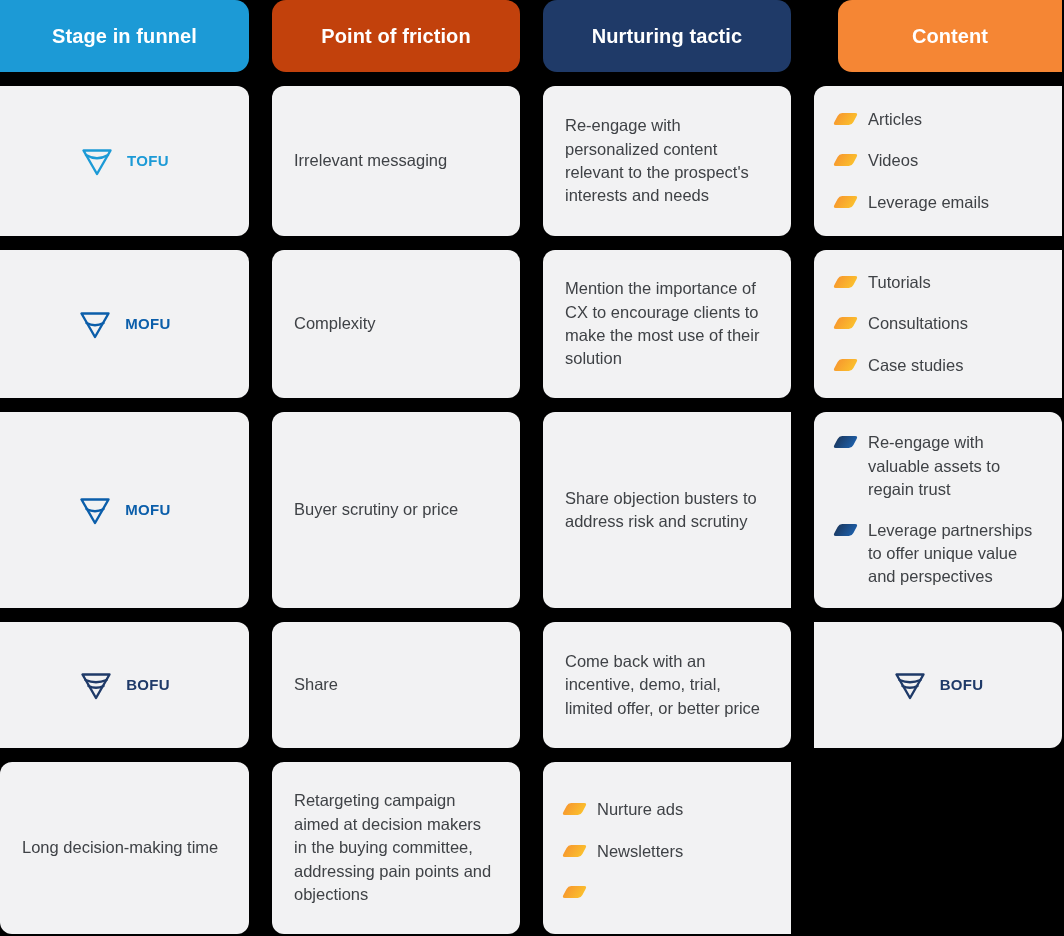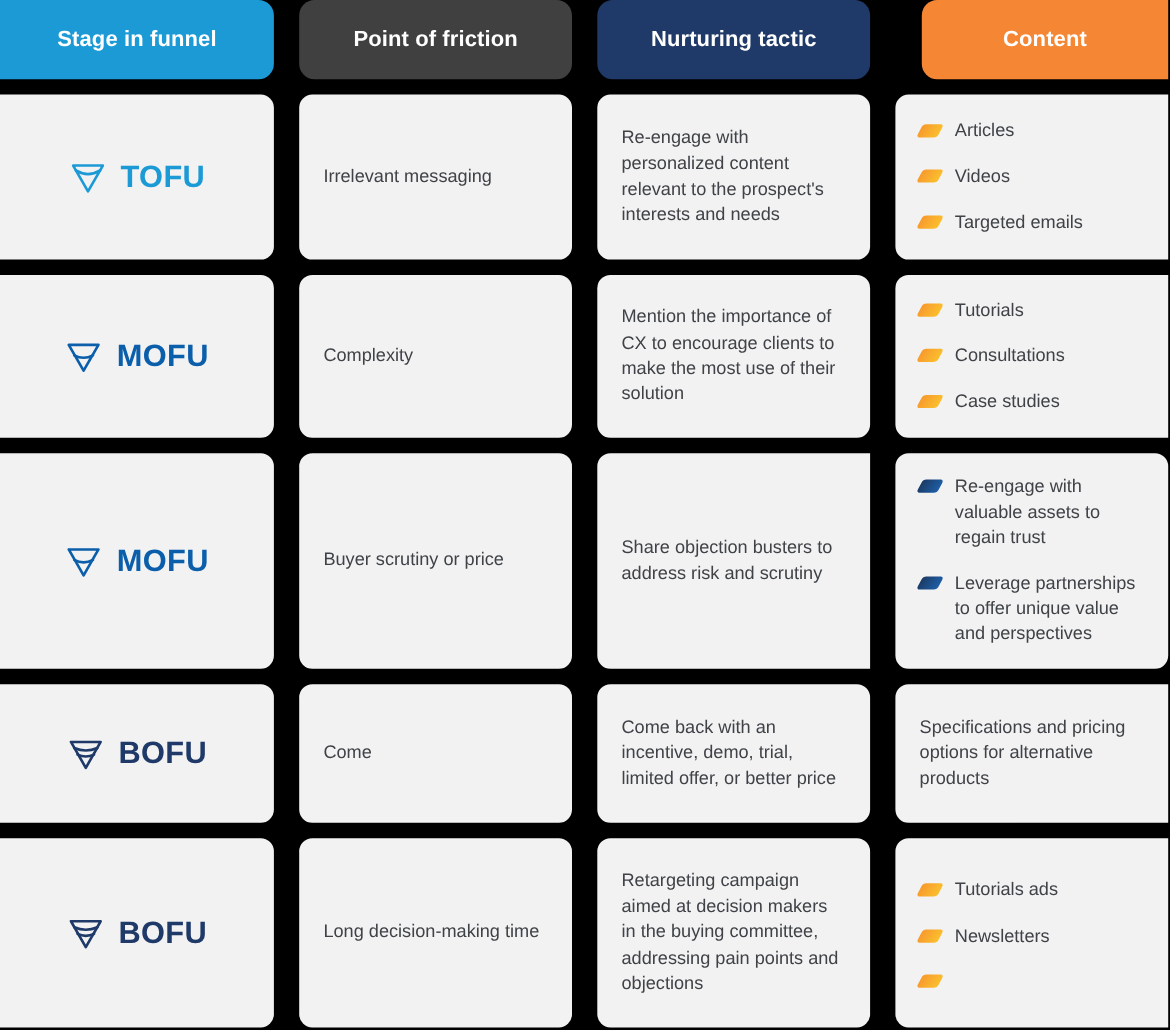--- a/index.html
+++ b/index.html
@@ -54,21 +54,21 @@
   .cell.c4 { border-radius: 12px 0 0 12px; }
 
   
   .stage {
     flex-direction: row;
     align-items: center;
     gap: 13px;
     padding-left: 20px;
   }
   .stage-label {
-    font-size: 28px;
+    font-size: 15px;
     font-weight: bold;
     letter-spacing: 0.3px;
   }
   .funnel { flex: 0 0 auto; display: block; }
 
   
   ul.bullets { list-style: none; display: flex; flex-direction: column; }
   ul.bullets.tight { gap: 18px; }
   ul.bullets.loose { gap: 17px; }
   ul.bullets li {
@@ -91,21 +91,21 @@
 
   .para { white-space: pre-line; }
 </style>
 </head>
 <body>
 
 <div id="grid">
     <div class="head c1" style="background: rgb(28, 154, 214);">
       <span>Stage in funnel</span>
     </div>
-    <div class="head c2" style="background: #404040; align-items: center;">
+    <div class="head c2" style="background: #c2410c; align-items: center;">
       <span>Point of friction</span>
     </div>
     <div class="head c3" style="background: rgb(31, 58, 104);">
       <span>Nurturing tactic</span>
     </div>
     <div class="head c4" style="background: rgb(245, 134, 52);">
       <span>Content</span>
     </div>
     <div class="cell c1 stage">
       <svg class="funnel" width="34" height="34" viewBox="0 0 34 34">
@@ -125,21 +125,21 @@
         <li>
           <span class="bullet orange"></span>
           <span class="btxt">Articles</span>
         </li>
         <li>
           <span class="bullet orange"></span>
           <span class="btxt">Videos</span>
         </li>
         <li>
           <span class="bullet orange"></span>
-          <span class="btxt">Targeted emails</span>
+          <span class="btxt">Leverage emails</span>
         </li>
       </ul>
     </div>
     <div class="cell c1 stage">
       <svg class="funnel" width="34" height="34" viewBox="0 0 34 34">
         <path d="M3.5 6.5 H30.5 L17 30 Z" fill="none" stroke="#0b5eaa" stroke-width="2.4" stroke-linejoin="round"></path>
         <path d="M8.5 16.0 Q17 20.5 25.5 16.0" fill="none" stroke="#0b5eaa" stroke-width="2.4" stroke-linecap="round"></path>
       </svg>
       <span class="stage-label" style="color: rgb(11, 94, 170);">MOFU</span>
     </div>
@@ -192,47 +192,44 @@
     </div>
     <div class="cell c1 stage">
       <svg class="funnel" width="34" height="34" viewBox="0 0 34 34">
         <path d="M3.5 6.5 H30.5 L17 30 Z" fill="none" stroke="#1f3a68" stroke-width="2.4" stroke-linejoin="round"></path>
         <path d="M6.5 12.0 Q17 16.5 27.5 12.0" fill="none" stroke="#1f3a68" stroke-width="2.4" stroke-linecap="round"></path>
         <path d="M9.5 18.0 Q17 21.5 24.5 18.0" fill="none" stroke="#1f3a68" stroke-width="2.4" stroke-linecap="round"></path>
       </svg>
       <span class="stage-label" style="color: rgb(31, 58, 104);">BOFU</span>
     </div>
     <div class="cell c2">
-      <div class="para">Come</div>
+      <div class="para">Share</div>
     </div>
     <div class="cell c3">
       <div class="para">Come back with an incentive, demo, trial, limited offer, or better price</div>
-    </div>
-    <div class="cell c4">
-      <div class="para">Specifications and pricing options for alternative products</div>
     </div>
     <div class="cell c1 stage">
       <svg class="funnel" width="34" height="34" viewBox="0 0 34 34">
         <path d="M3.5 6.5 H30.5 L17 30 Z" fill="none" stroke="#1f3a68" stroke-width="2.4" stroke-linejoin="round"></path>
         <path d="M6.5 12.0 Q17 16.5 27.5 12.0" fill="none" stroke="#1f3a68" stroke-width="2.4" stroke-linecap="round"></path>
         <path d="M9.5 18.0 Q17 21.5 24.5 18.0" fill="none" stroke="#1f3a68" stroke-width="2.4" stroke-linecap="round"></path>
       </svg>
       <span class="stage-label" style="color: rgb(31, 58, 104);">BOFU</span>
     </div>
     <div class="cell c2">
       <div class="para">Long decision-making time</div>
     </div>
     <div class="cell c3">
       <div class="para">Retargeting campaign aimed at decision makers in the buying committee, addressing pain points and objections</div>
     </div>
     <div class="cell c4">
       <ul class="bullets tight">
         <li>
           <span class="bullet orange"></span>
-          <span class="btxt">Tutorials ads</span>
+          <span class="btxt">Nurture ads</span>
         </li>
         <li>
           <span class="bullet orange"></span>
           <span class="btxt">Newsletters</span>
         </li>
         <li>
           <span class="bullet orange"></span>
         </li>
       </ul>
     </div>

